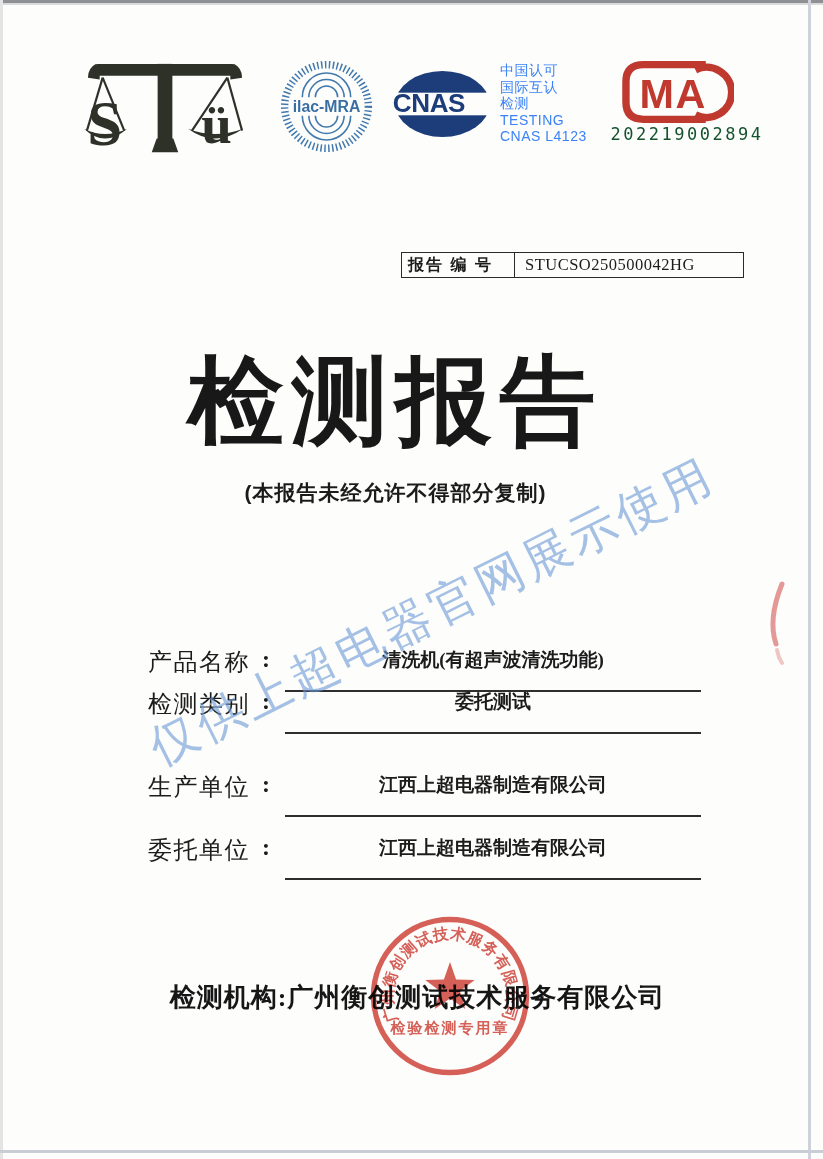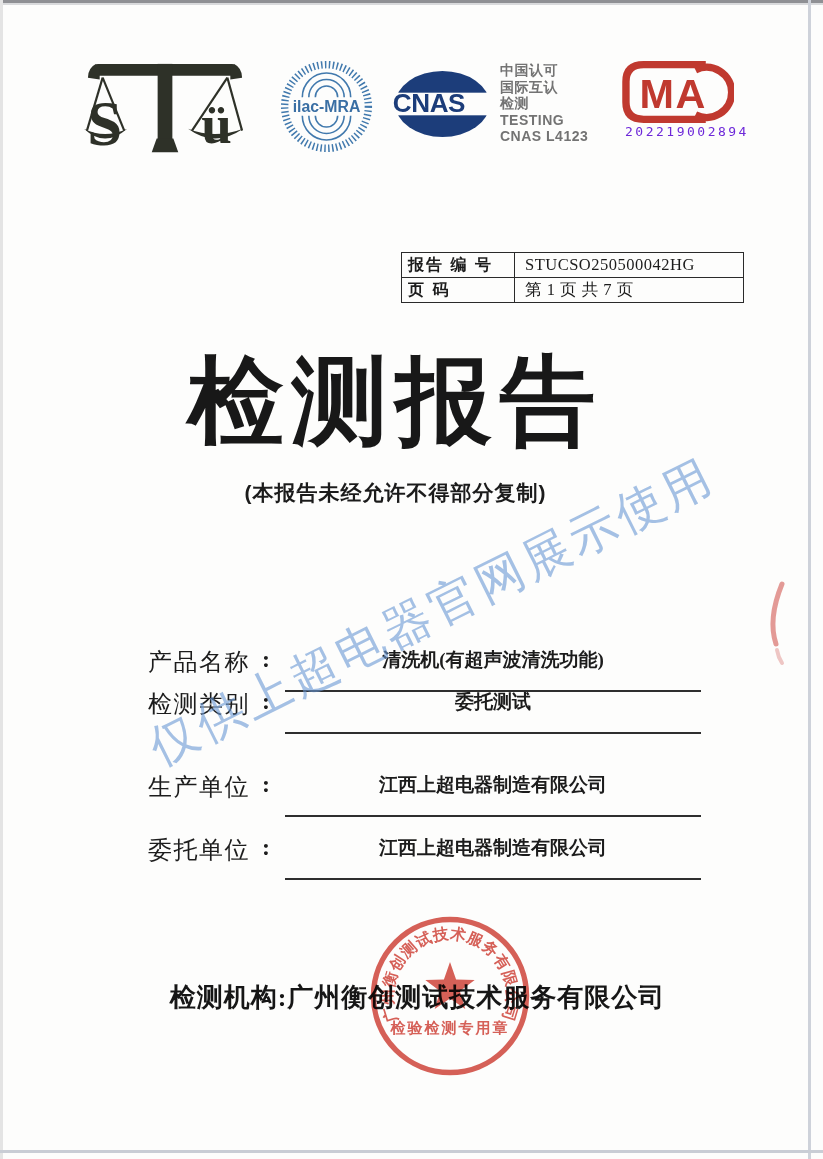--- a/index.html
+++ b/index.html
@@ -13,24 +13,24 @@
   .edge-top2{position:absolute;left:0;top:3px;width:823px;height:2px;background:#d9dadc;}
   .edge-left{position:absolute;left:0;top:0;width:3px;height:1159px;background:#e4e4e4;}
   .edge-right{position:absolute;left:808px;top:0;width:3px;height:1159px;background:#ced2da;}
   .edge-bottom{position:absolute;left:0;top:1150px;width:823px;height:3px;background:#c9cdd5;}
 
   
   .stu-logo{position:absolute;left:84px;top:54px;}
   .ilac-logo{position:absolute;left:280px;top:60px;}
   .cnas-logo{position:absolute;left:392px;top:66px;}
   .cnas-caption{position:absolute;left:500px;top:62px;width:90px;
-    font-size:14px;font-weight:700;line-height:16.5px;color:#737373;letter-spacing:.5px;}
+    font-size:14px;font-weight:400;line-height:16.5px;color:#3b82f6;letter-spacing:.5px;}
   .cma-logo{position:absolute;left:614px;top:58px;}
   .cma-number{position:absolute;left:606px;top:124px;width:162px;text-align:center;
-    font-family:"DejaVu Sans Mono",monospace;font-size:13px;letter-spacing:2.5px;color:#6d28d9;}
+    font-family:"DejaVu Sans Mono",monospace;font-size:17px;letter-spacing:2.5px;color:#14532d;}
 
   
   .report-table{position:absolute;left:401px;top:252px;width:343px;
     border:1.6px solid #2a2a2a;border-collapse:collapse;}
   .report-table .cell{border:1.2px solid #2a2a2a;height:24px;vertical-align:middle;margin-left:44px;}
   .report-table .lbl{width:100px;font-size:16px;font-weight:600;letter-spacing:2px;padding:0 6px;}
   .report-table .val{font-size:16.5px;font-weight:500;padding:0 10px;letter-spacing:.5px;font-family:Liberation Serif, serif;}
 
   
   .title{position:absolute;left:0;top:348px;width:823px;text-align:center;
@@ -137,24 +137,20 @@
     <text x="74" y="68" text-anchor="middle" font-family="Liberation Sans, sans-serif" font-size="56" font-weight="900" fill="#c0392f" letter-spacing="2">MA</text>
   </svg>
   <div class="cma-number">202219002894</div>
 
   <table class="report-table">
     <tbody>
         <tr>
       <td class="cell lbl">报告 编 号</td>
       <td class="cell val">STUCSO250500042HG</td>
     </tr>
-    <tr>
-      <td class="cell lbl">页 码</td>
-      <td class="cell val">第 1 页 共 7 页</td>
-    </tr>
   </tbody>
     </table>
 
   <div class="title">检测报告</div>
   <div class="subtitle">(本报告未经允许不得部分复制)</div>
 
   <div class="watermark">仅供上超电器官网展示使用</div>
 
   <div class="field-row row-1">
     <span class="f-label">产品名称</span>

